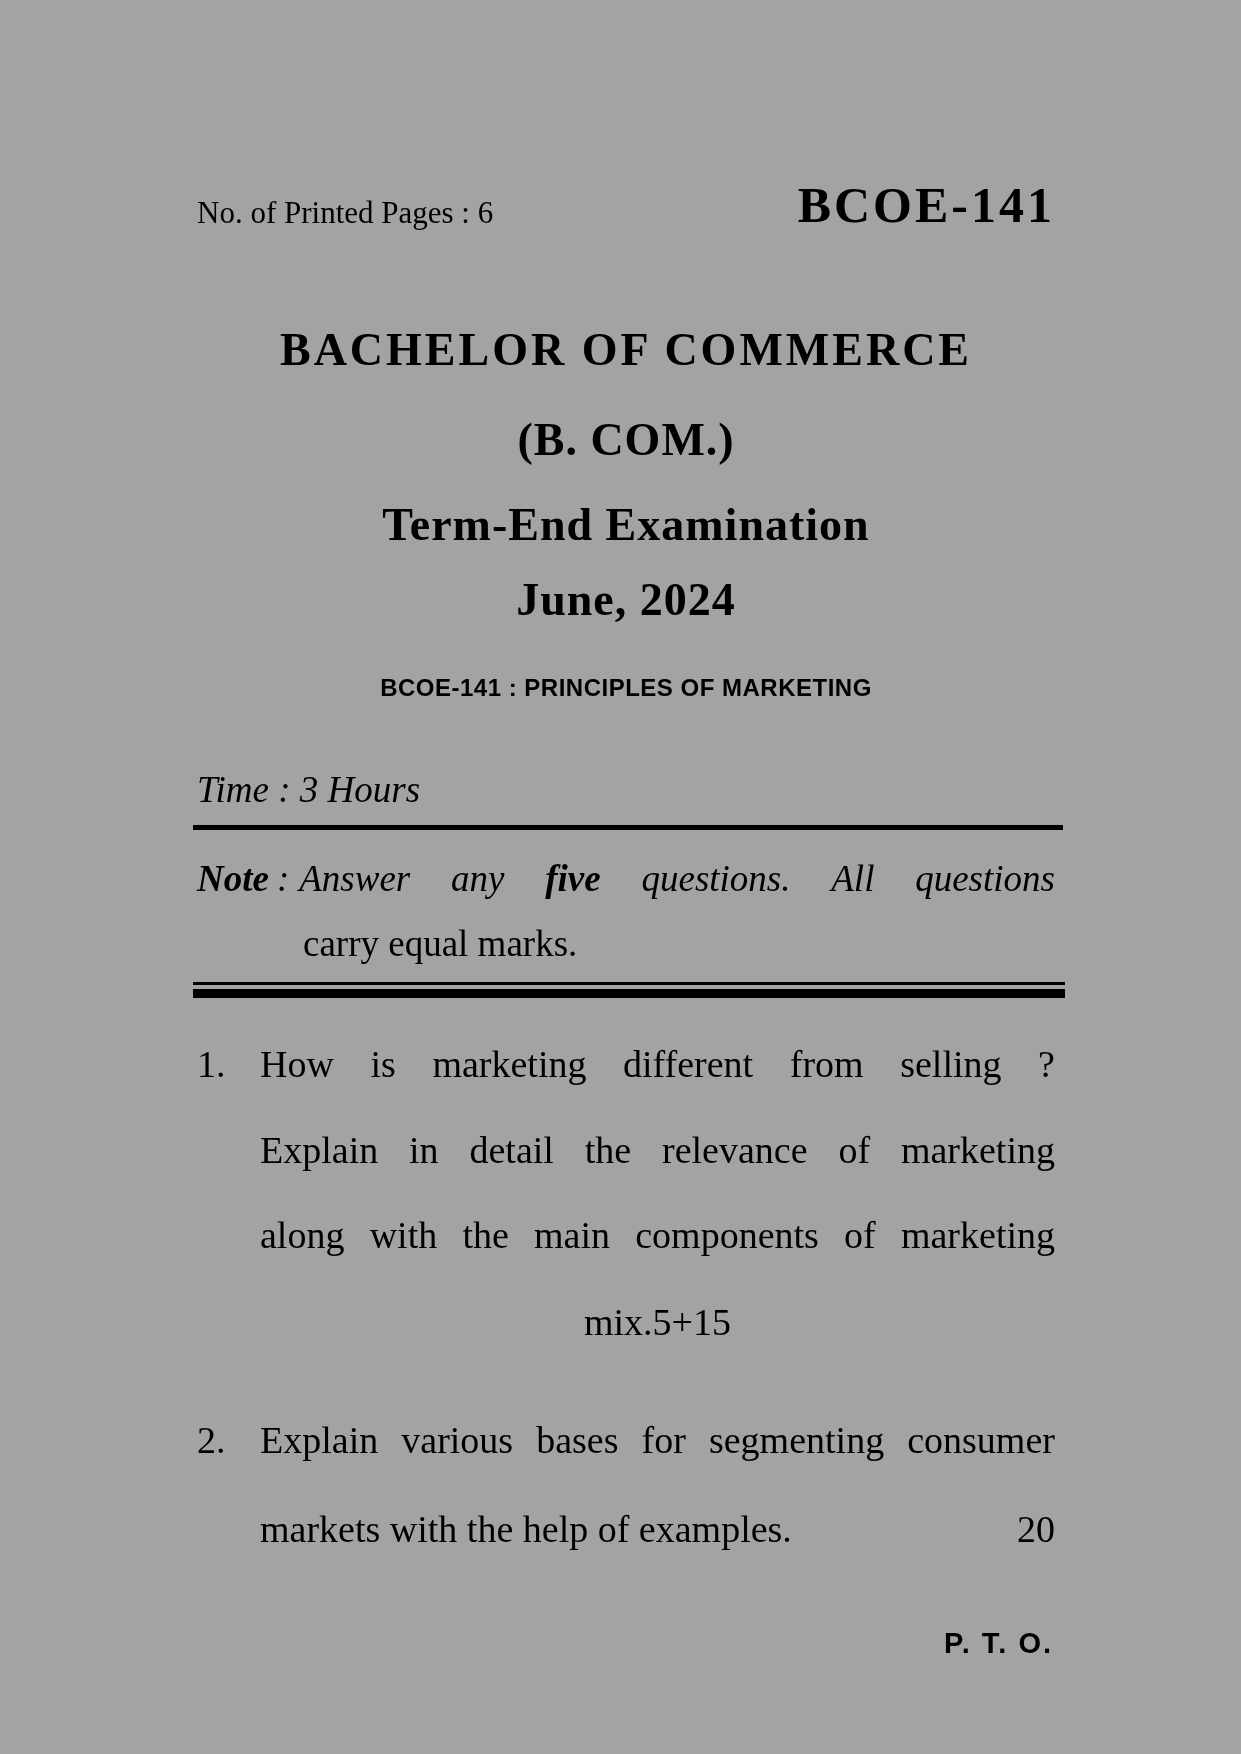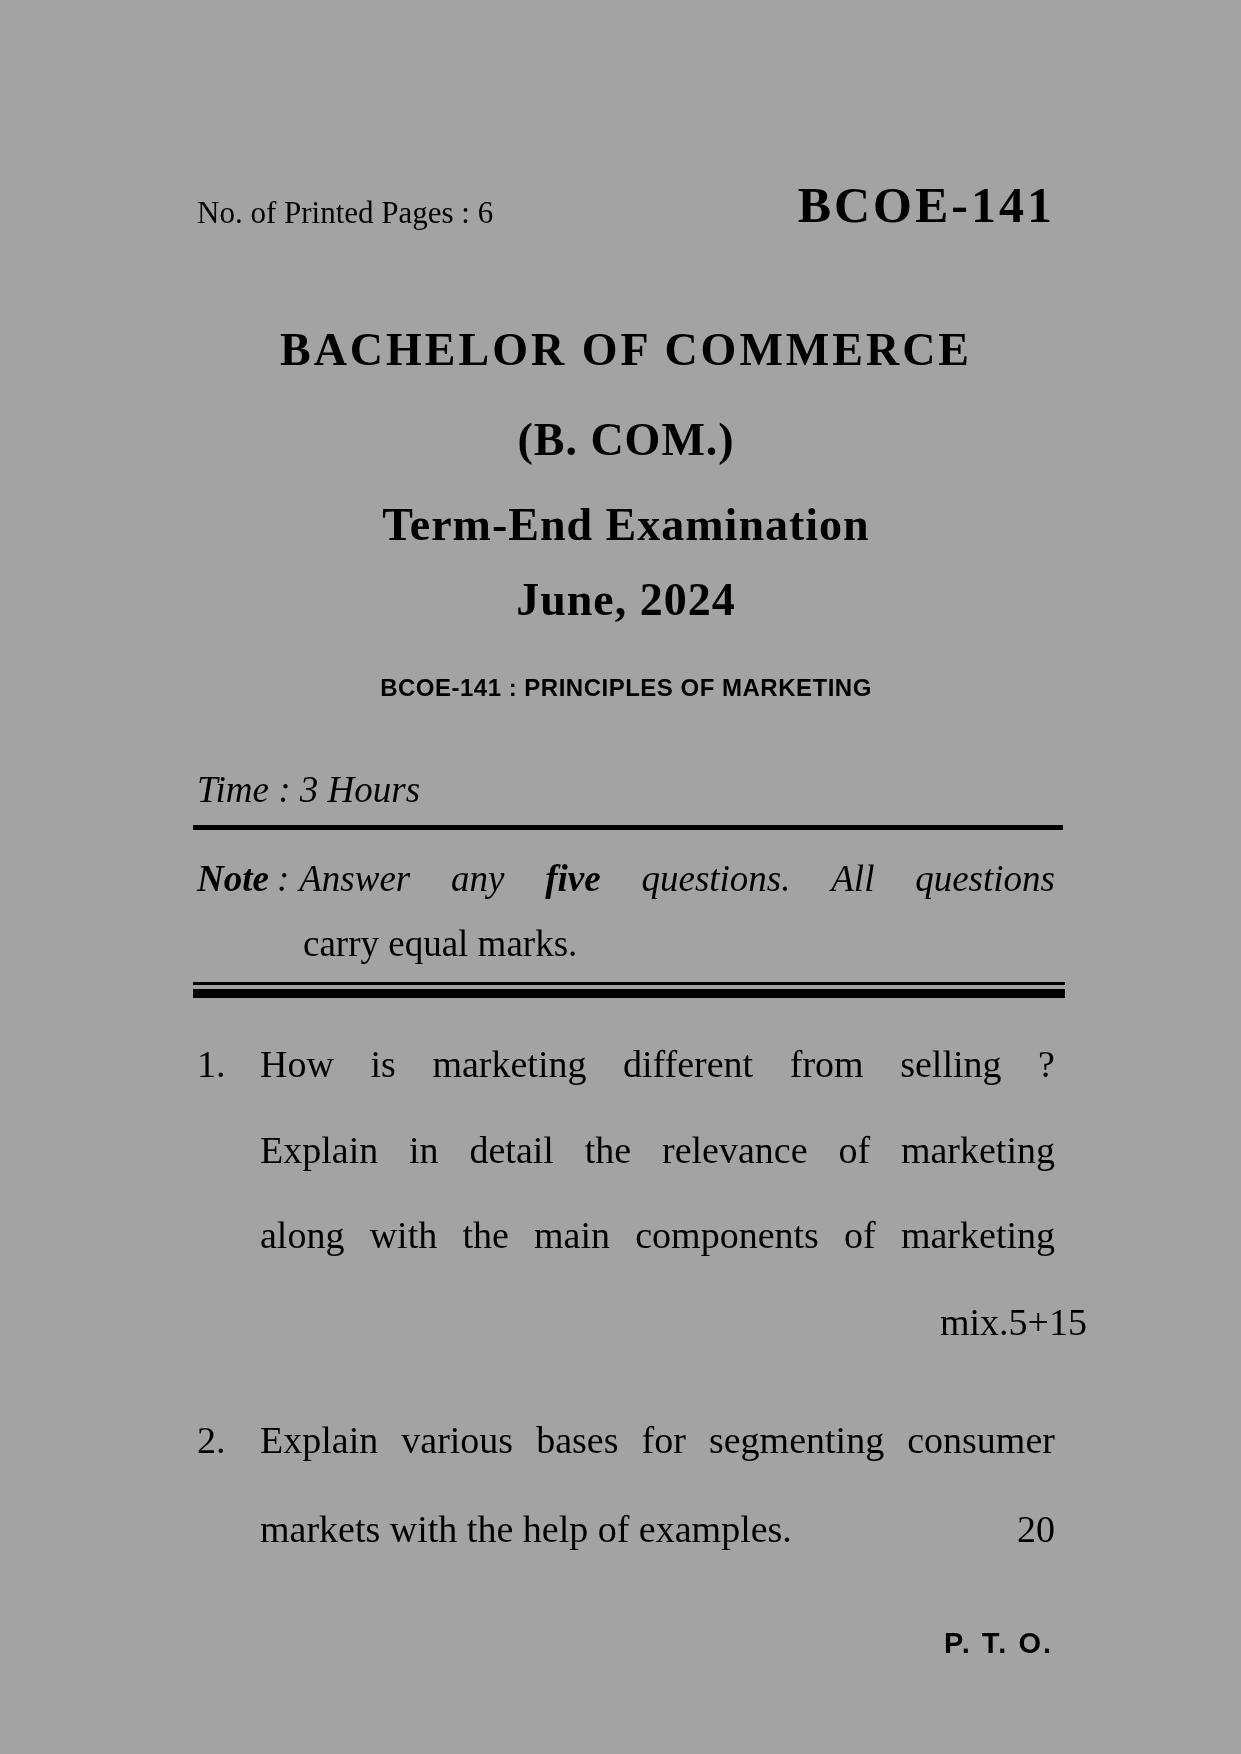--- a/index.html
+++ b/index.html
@@ -37,21 +37,21 @@
   .note-line2{left:303px;top:925px;font-size:37px;}
 
   .q-font{font-size:38px;}
   .qrow{display:flex;}
   .qnum{width:63px;flex:0 0 63px;}
   .jline{display:flex;justify-content:space-between;flex:1;align-items:flex-end;}
   .qrow1-1{left:197px;top:1045px;width:858px;}
   .qline{left:260px;width:795px;}
   .q1l2{top:1131px;}
   .q1l3{top:1216px;}
-  .q1l4{top:1303px;display:flex;justify-content:flex-end;margin-left:32px;}
+  .q1l4{top:1303px;display:flex;justify-content:center;}
   .qrow2-1{left:197px;top:1421px;width:858px;}
   .q2l2{top:1510px;display:flex;justify-content:space-between;}
 
   .footer-pto{right:188px;top:1629px;font-size:29px;font-weight:bold;letter-spacing:2px;}
 </style>
 </head>
 <body>
 
 <div class="page">
 

